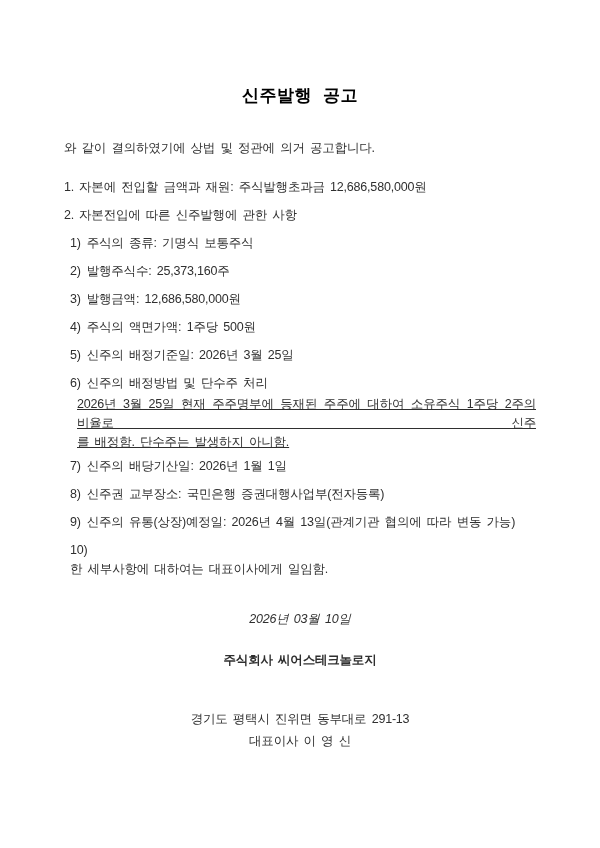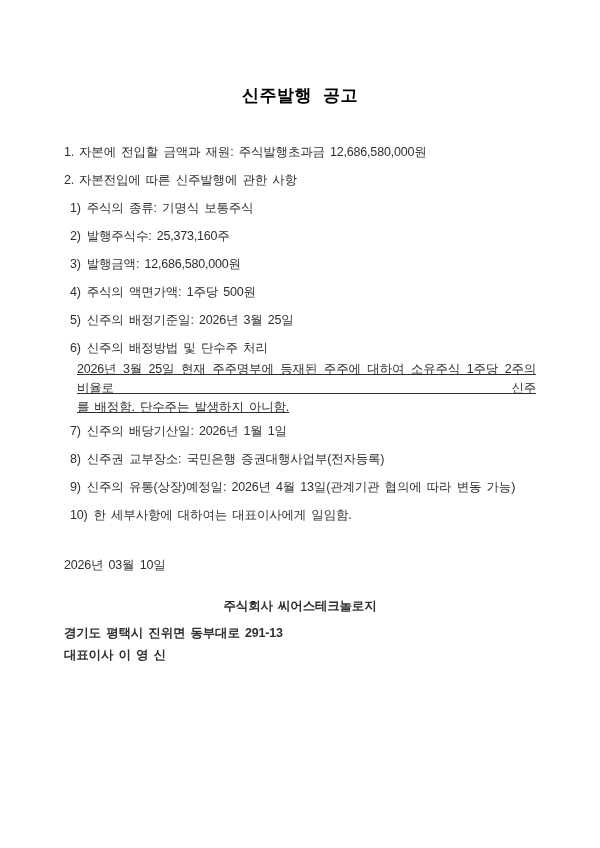--- a/index.html
+++ b/index.html
@@ -50,51 +50,54 @@
     flex: 0 0 auto;
     margin-right: 6px;
     white-space: nowrap;
   }
   .row.main .num { margin-right: 5px; }
   .row .txt { flex: 1 1 auto; }
   .row.sub { margin-left: 6px; }
   .row.multi {
     line-height: 19px;
     padding: 5px 0 4px 0;
+    flex-direction: column;
   }
   .detail {
     margin: -2px 0 0 13px;
     line-height: 19px;
     text-decoration: underline;
   }
   .footer-date {
     margin-top: 22px;
     line-height: 28px;
+    text-align: center;
+    font-style: italic;
   }
   .footer-company {
     margin-top: 13px;
     line-height: 28px;
     text-align: center;
     font-weight: bold;
   }
   .footer-block {
-    margin-top: 2px;
+    margin-top: 34px;
     line-height: 22px;
-    text-align: left;
-    font-weight: bold;
+    text-align: center;
   }
 </style>
 </head>
 <body>
 
 <div class="doc">
 
   <h1 class="title">신주발행  공고</h1>
 
   <div class="intro">
+    <div>와 같이 결의하였기에 상법 및 정관에 의거 공고합니다.</div>
   </div>
 
   <div class="row main">
     <span class="num">1.</span>
     <span class="txt">자본에 전입할 금액과 재원: 주식발행초과금 12,686,580,000원</span>
   </div>
 
   <div class="row main">
     <span class="num">2.</span>
     <span class="txt">자본전입에 따른 신주발행에 관한 사항</span>

